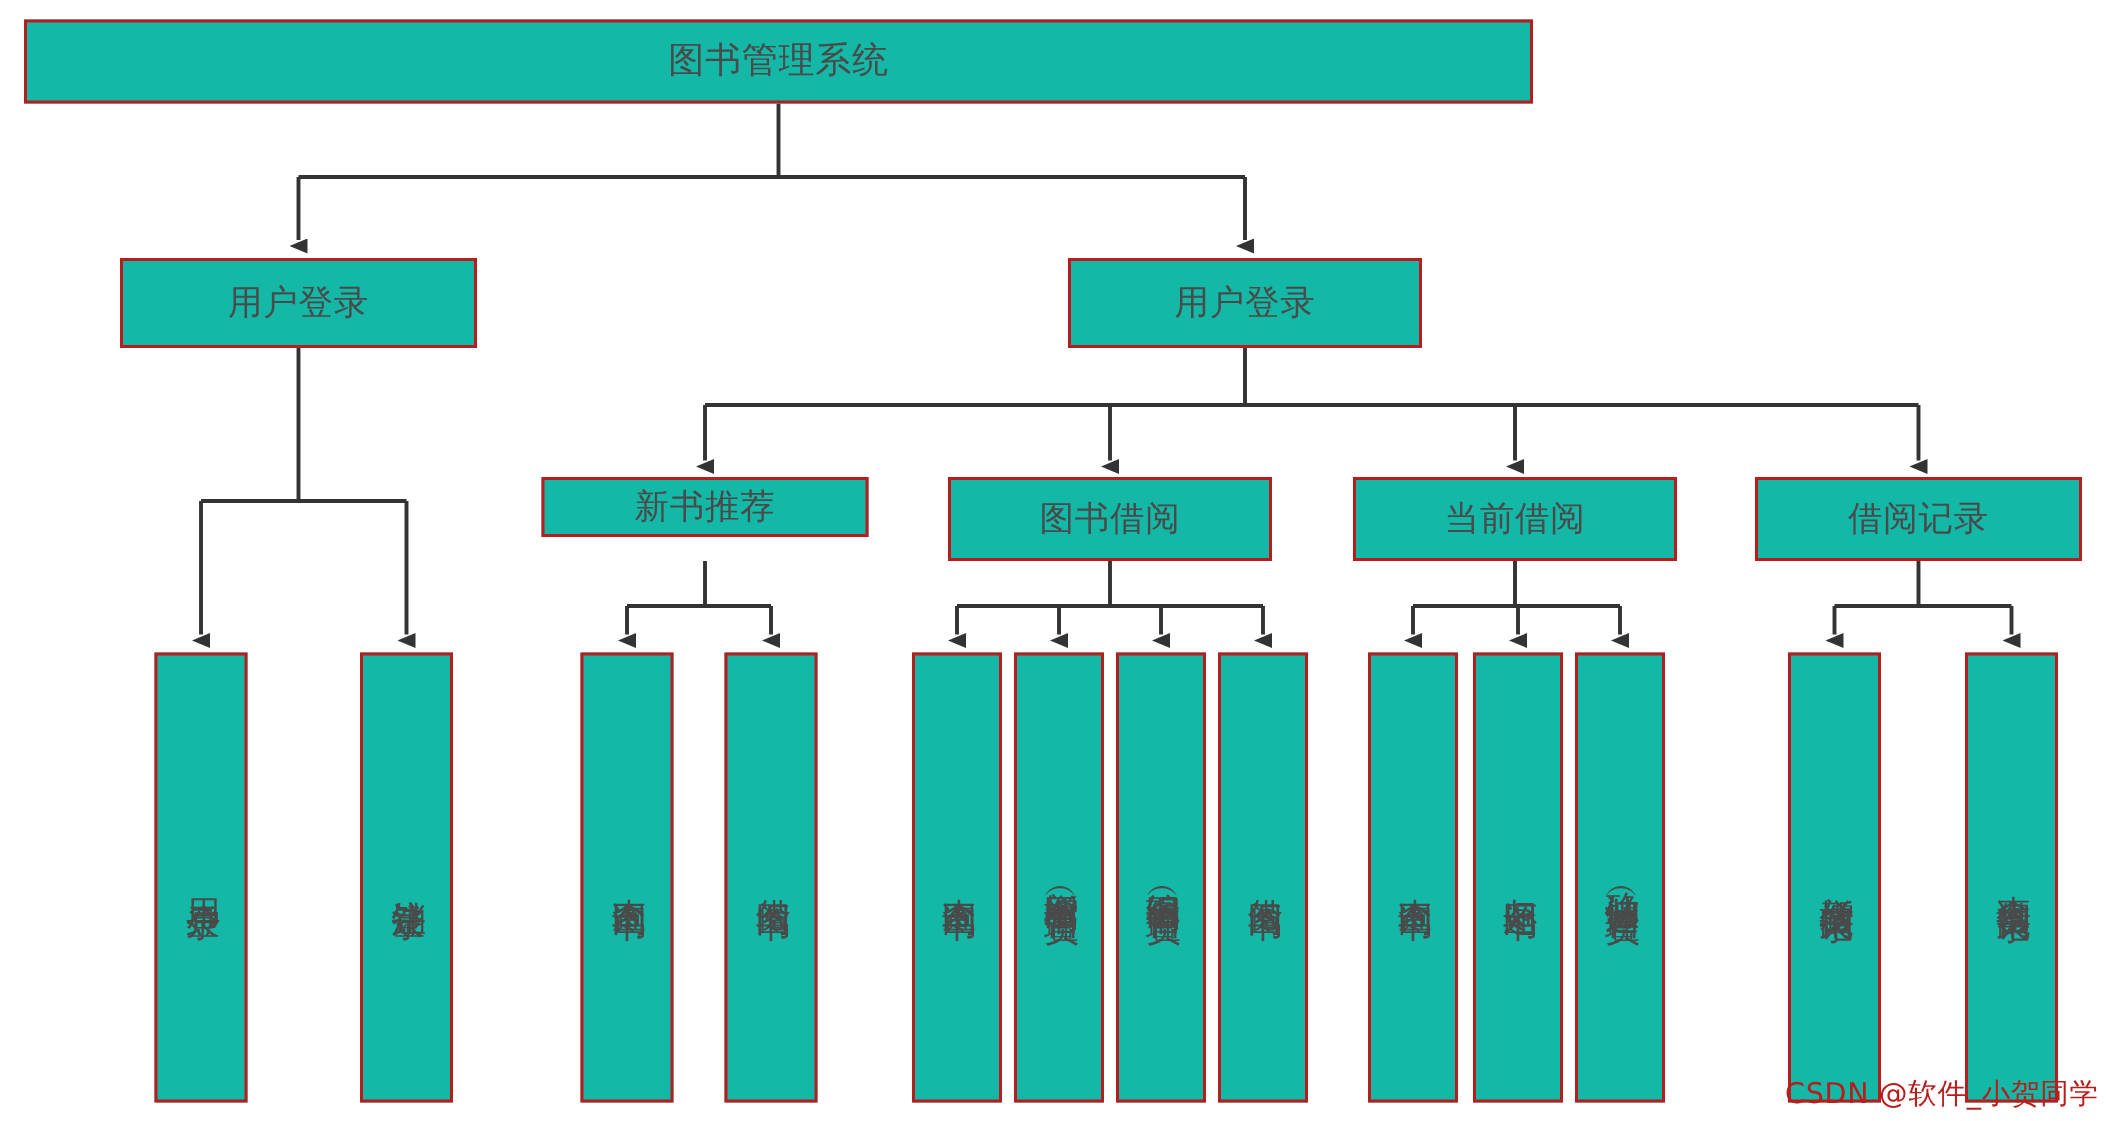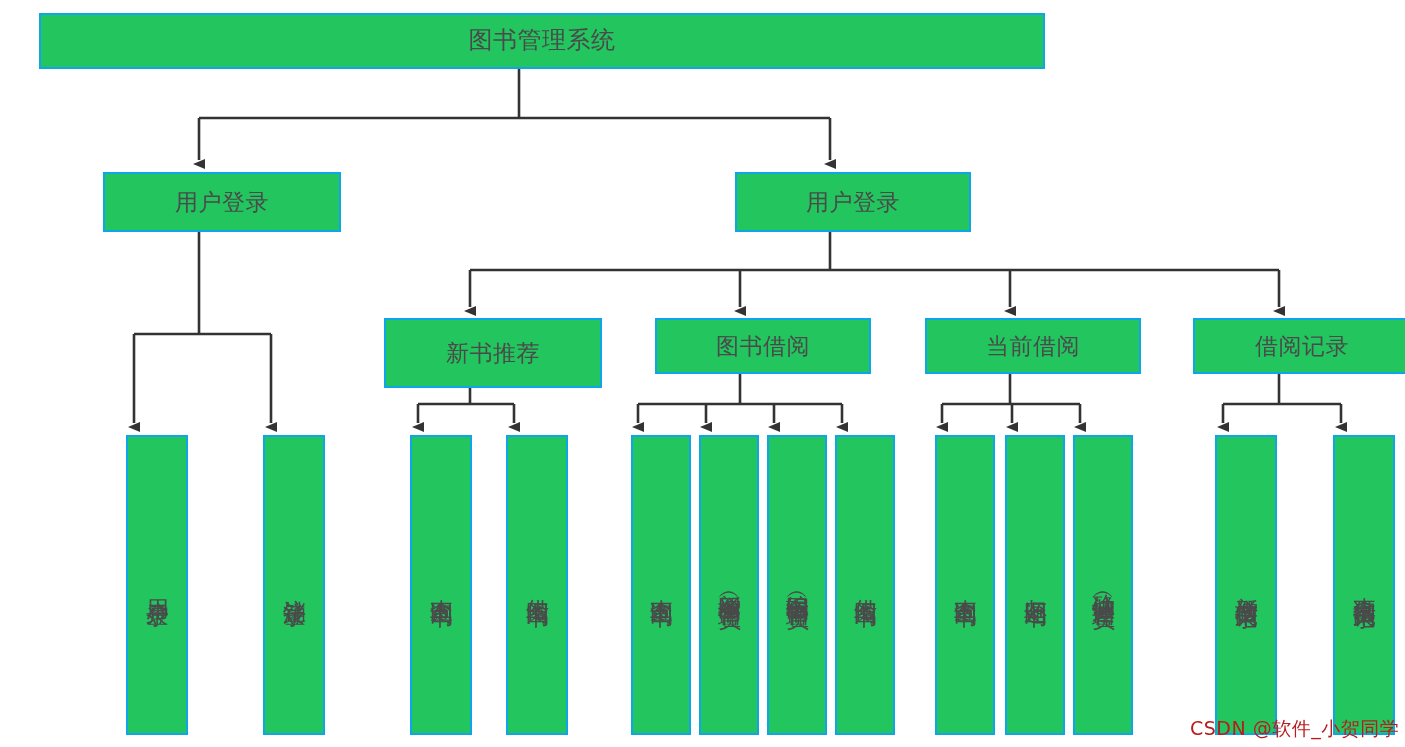--- a/index.html
+++ b/index.html
@@ -20,28 +20,27 @@
     position: absolute;
     left: 0;
     top: 0;
     width: 1405px;
     height: 747px;
     pointer-events: none;
   }
   .node {
     position: absolute;
     box-sizing: border-box;
-    border: 2px solid #0ea5e9;
-    background: #22c55e;
+    border: 2px solid #b91c1c;
+    background: #14b8a6;
     display: flex;
     align-items: center;
     justify-content: center;
     color: #4a4a4a;
     line-height: 1.15;
-    margin-left: 23px;
   }
   .node-h {
     font-size: 23px;
     letter-spacing: 0.5px;
     white-space: nowrap;
   }
   .node-root {
     font-size: 24px;
   }
   
@@ -130,21 +129,21 @@
     <span>图书管理系统</span>
   </div>
 
   <div class="node node-h" style="left:80px; top:172px; width:238px; height:60px;">
     <span>用户登录</span>
   </div>
   <div class="node node-h" style="left:712px; top:172px; width:236px; height:60px;">
     <span>用户登录</span>
   </div>
 
-  <div class="node node-h" style="left:361px; top:318px; width:218px; height:70px;text-align:right;">
+  <div class="node node-h" style="left:361px; top:318px; width:218px; height:40px;text-align:right;">
     <span>新书推荐</span>
   </div>
   <div class="node node-h" style="left:902px; top:318px; width:216px; height:56px;">
     <span>当前借阅</span>
   </div>
   <div class="node node-h" style="left:632px; top:318px; width:216px; height:56px;">
     <span>图书借阅</span>
   </div>
   <div class="node node-h" style="left:1170px; top:318px; width:218px; height:56px;">
     <span>借阅记录</span>

